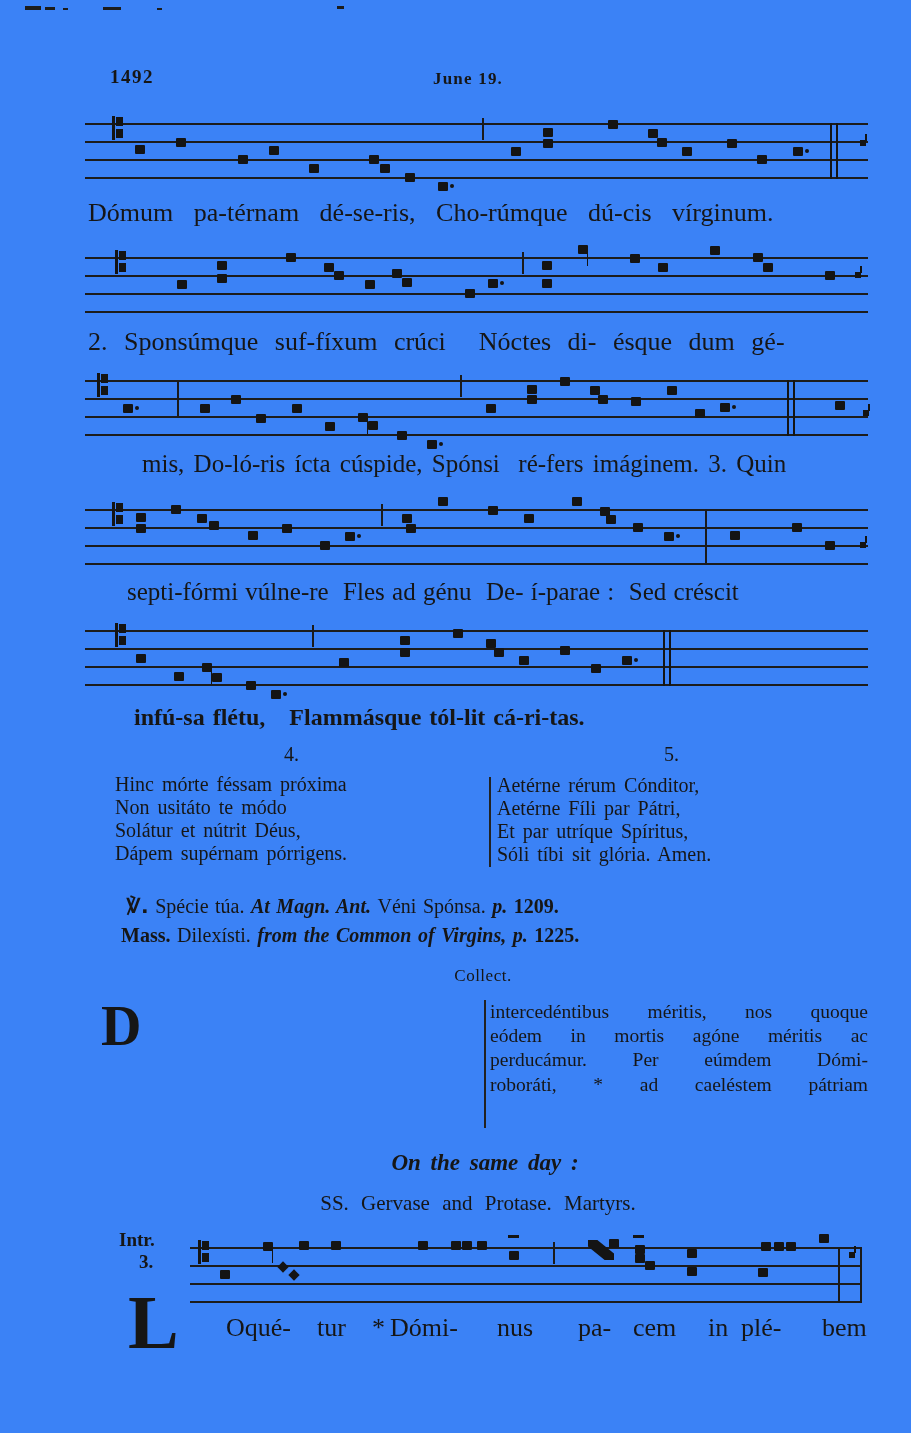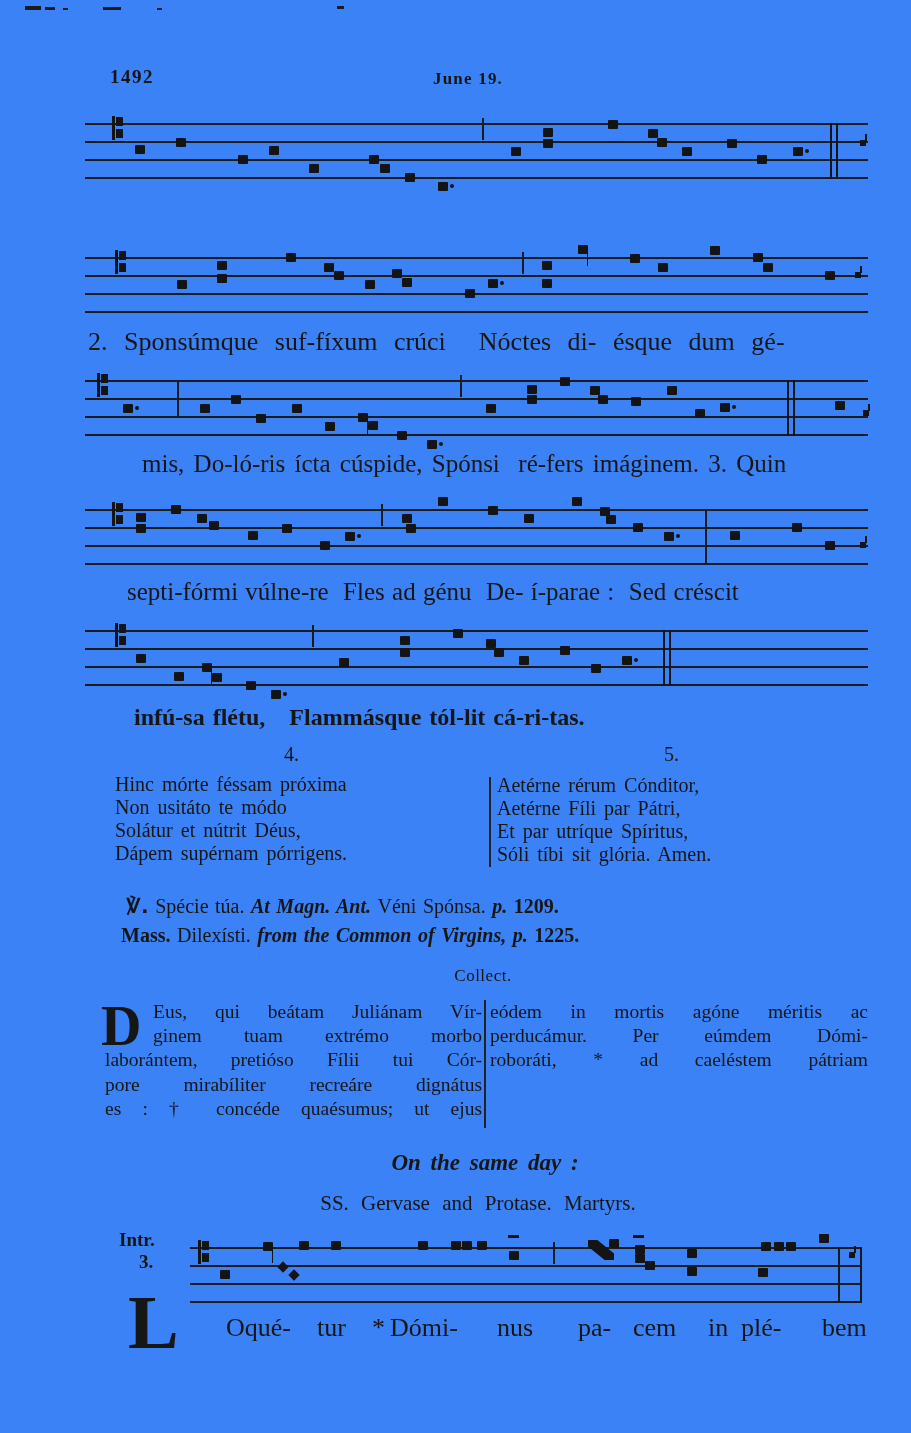--- a/index.html
+++ b/index.html
@@ -289,20 +289,21 @@
         <div class="nt" style="left: 584px; top: 0.5px;"></div>
         <div class="nt" style="left: 596px; top: 0.5px;"></div>
         <div class="nt" style="left: 629px; top: -7.5px;"></div>
         <div class="nbar" style="left: 648px; top: 6px; height: 56px;"></div>
         <div class="ncust" style="left: 659px; top: 11px;"></div>
         <div class="nstem" style="left: 664px; top: 5px; height: 7px;"></div>
         <div class="nbar" style="left: 670px; top: 6px; height: 56px;"></div>
       </div>
     </div>
 
+  <div class="lyr" id="lyr1">Dómum pa-térnam dé-se-ris, Cho-rúmque dú-cis vírginum.</div>
   <div class="lyr" id="lyr2">2. Sponsúmque suf-fíxum crúci  Nóctes di- ésque dum gé-</div>
   <div class="lyr" id="lyr3">mis, Do-ló-ris ícta cúspide, Spónsi  ré-fers imáginem. 3. Quin</div>
   <div class="lyr" id="lyr4">septi-fórmi vúlne-re  Fles ad génu  De- í-parae :  Sed créscit</div>
   <div class="lyr" id="lyr5">infú-sa flétu,   Flammásque tól-lit cá-ri-tas.</div>
 
   <div class="vno" id="v4no">4.</div>
   <div class="vno" id="v5no">5.</div>
   <div class="verse" id="verse4">
     <div>Hinc mórte féssam próxima</div>
     <div>Non usitáto te módo</div>
@@ -319,29 +320,23 @@
 
   <div class="rub" id="rub1">
     <span class="vsym">℣.</span><span> Spécie túa. </span><span class="itb">At Magn. Ant. </span><span>Véni Spónsa. </span><span class="itb">p. </span><span class="bld">1209.</span>
   </div>
   <div class="rub" id="rub2">
     <span class="bld">Mass. </span><span>Dilexísti. </span><span class="itb">from the Common of Virgins, p. </span><span class="bld">1225.</span>
   </div>
 
   <div class="abs" id="collect-head">Collect.</div>
   <div class="abs" id="dropD">D</div>
-  <div class="ccol" id="ccol-left">
-    <div class="cl ind">Eus, qui beátam Juliánam Vír-</div>
-    <div class="cl ind">ginem tuam extrémo morbo</div>
-    <div class="cl">laborántem, pretióso Fílii tui Cór-</div>
-    <div class="cl">pore mirabíliter recreáre dignátus</div>
-    <div class="cl">es : † concéde quaésumus; ut ejus</div>
-  </div>
   <div class="abs" id="cdiv"></div>
   <div class="ccol" id="ccol-right">
+    <div class="cl">intercedéntibus méritis, nos quoque</div>
     <div class="cl">eódem in mortis agóne méritis ac</div>
     <div class="cl">perducámur. Per eúmdem Dómi-</div>
     <div class="cl">roboráti, * ad caeléstem pátriam</div>
   </div>
 
   <div class="abs" id="feast-rubric">On the same day :</div>
   <div class="abs" id="feast-title">SS. Gervase and Protase. Martyrs.</div>
   <div class="abs" id="intr-label">Intr.</div>
   <div class="abs" id="mode-label">3.</div>
   <div class="abs" id="dropL">L</div>

